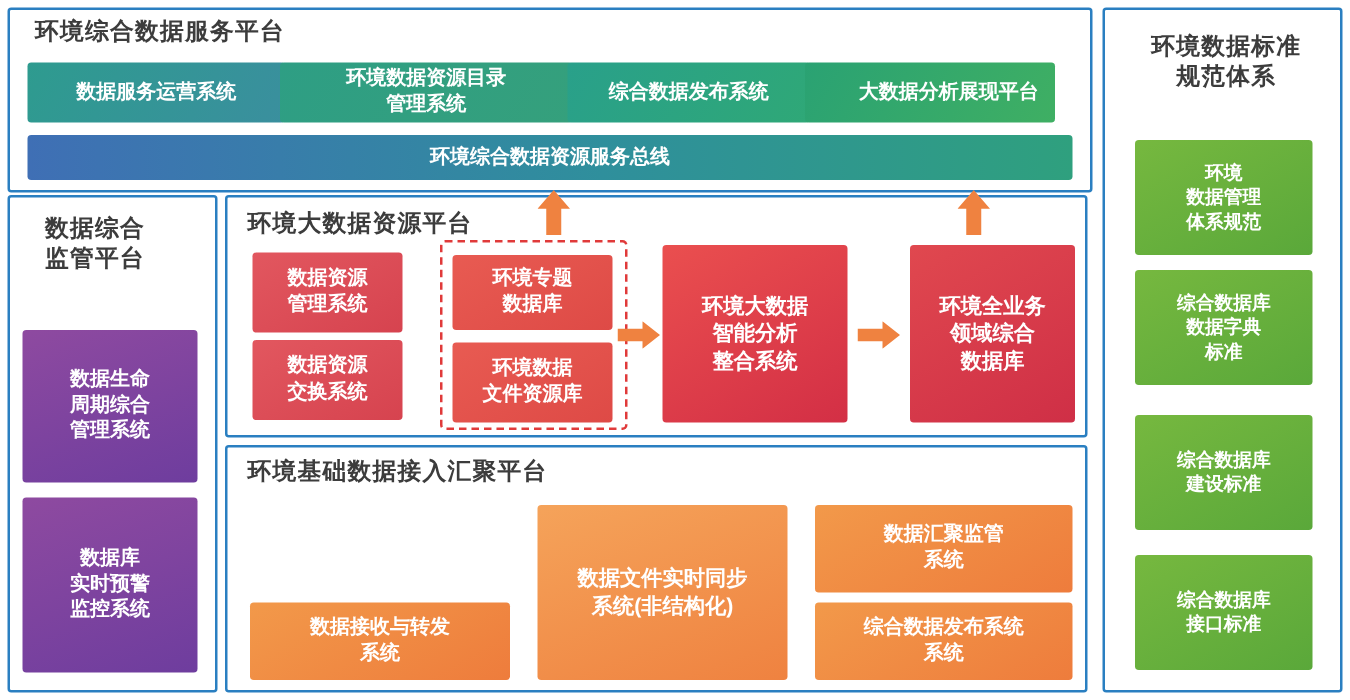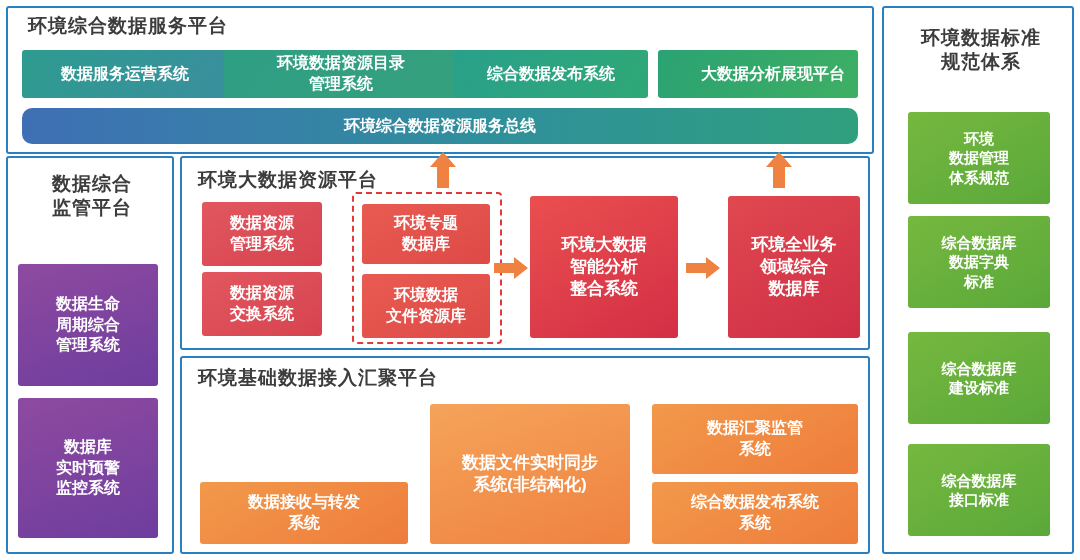--- a/index.html
+++ b/index.html
@@ -51,46 +51,45 @@
   }
 
   
   #top-panel { left: 6px; top: 6px; width: 868px; height: 148px; }
   #top-title { left: 28px; top: 14px; }
 
   .top-box { font-size: 16px; height: 48px; top: 50px; }
   #top-box-0 { left: 22px; width: 206px; background: linear-gradient(120deg,#2e9b8f,#3a8f9e); }
   #top-box-1 { left: 224px; width: 234px; background: linear-gradient(120deg,#2e9e84,#35a07c); }
   #top-box-2 { left: 454px; width: 194px; background: linear-gradient(120deg,#29a08a,#2fa877); }
-  #top-box-3 { left: 658px; width: 200px; background: linear-gradient(120deg,#2aa273,#3faf63); padding-left: 32px; }
+  #top-box-3 { left: 644px; width: 200px; background: linear-gradient(120deg,#2aa273,#3faf63); padding-left: 32px; }
 
   #bus-bar {
     left: 22px; top: 108px; width: 836px; height: 36px;
     background: linear-gradient(90deg,#3f6fb5,#2f8f9c 55%,#2fa07e);
     font-size: 16px;
-    border-radius: 10px;
   }
 
   
   #right-panel { left: 882px; top: 6px; width: 192px; height: 548px; }
   #right-title { left: 906px; top: 26px; width: 150px; text-align: center; }
 
   .std-box {
     left: 908px; width: 142px;
     font-size: 15px;
     background: linear-gradient(150deg,#76b83f,#5aa83a);
   }
   #std-0 { top: 112px; height: 92px; }
   #std-1 { top: 216px; height: 92px; }
   #std-2 { top: 332px; height: 92px; }
   #std-3 { top: 444px; height: 92px; }
 
   
   #left-panel { left: 6px; top: 156px; width: 168px; height: 398px; }
-  #left-title { left: 36px; top: 172px; width: 112px; text-align: center; }
+  #left-title { left: 36px; top: 172px; width: 112px; text-align: left; }
 
   .left-box {
     left: 18px; width: 140px;
     font-size: 16px;
     background: linear-gradient(160deg,#8e4aa0,#6e3d9e);
   }
   #left-box-0 { top: 264px; height: 122px; }
   #left-box-1 { top: 398px; height: 140px; }
 
   

